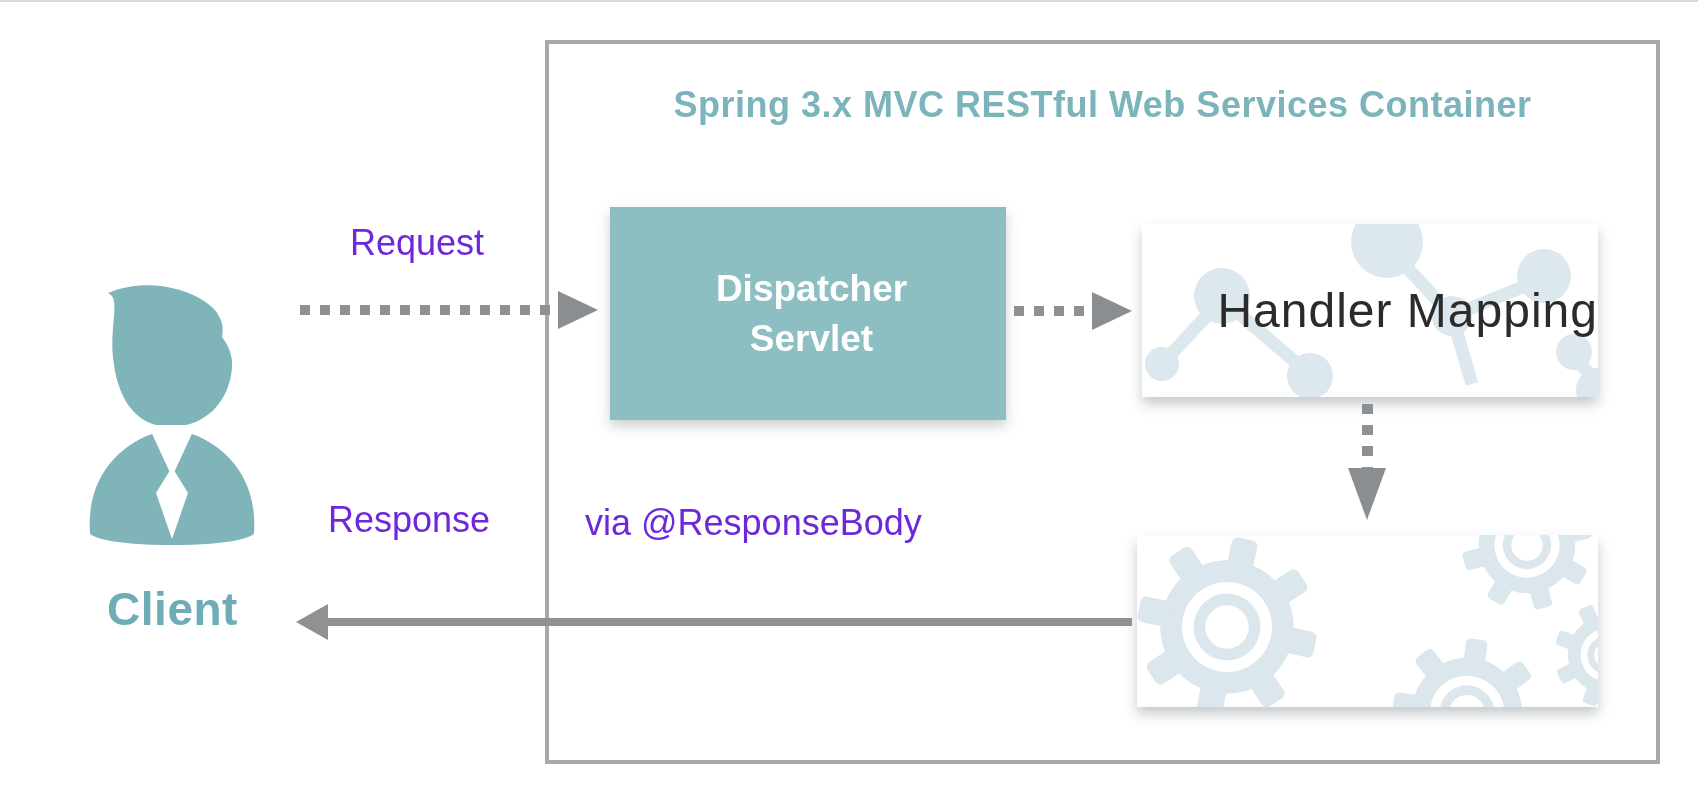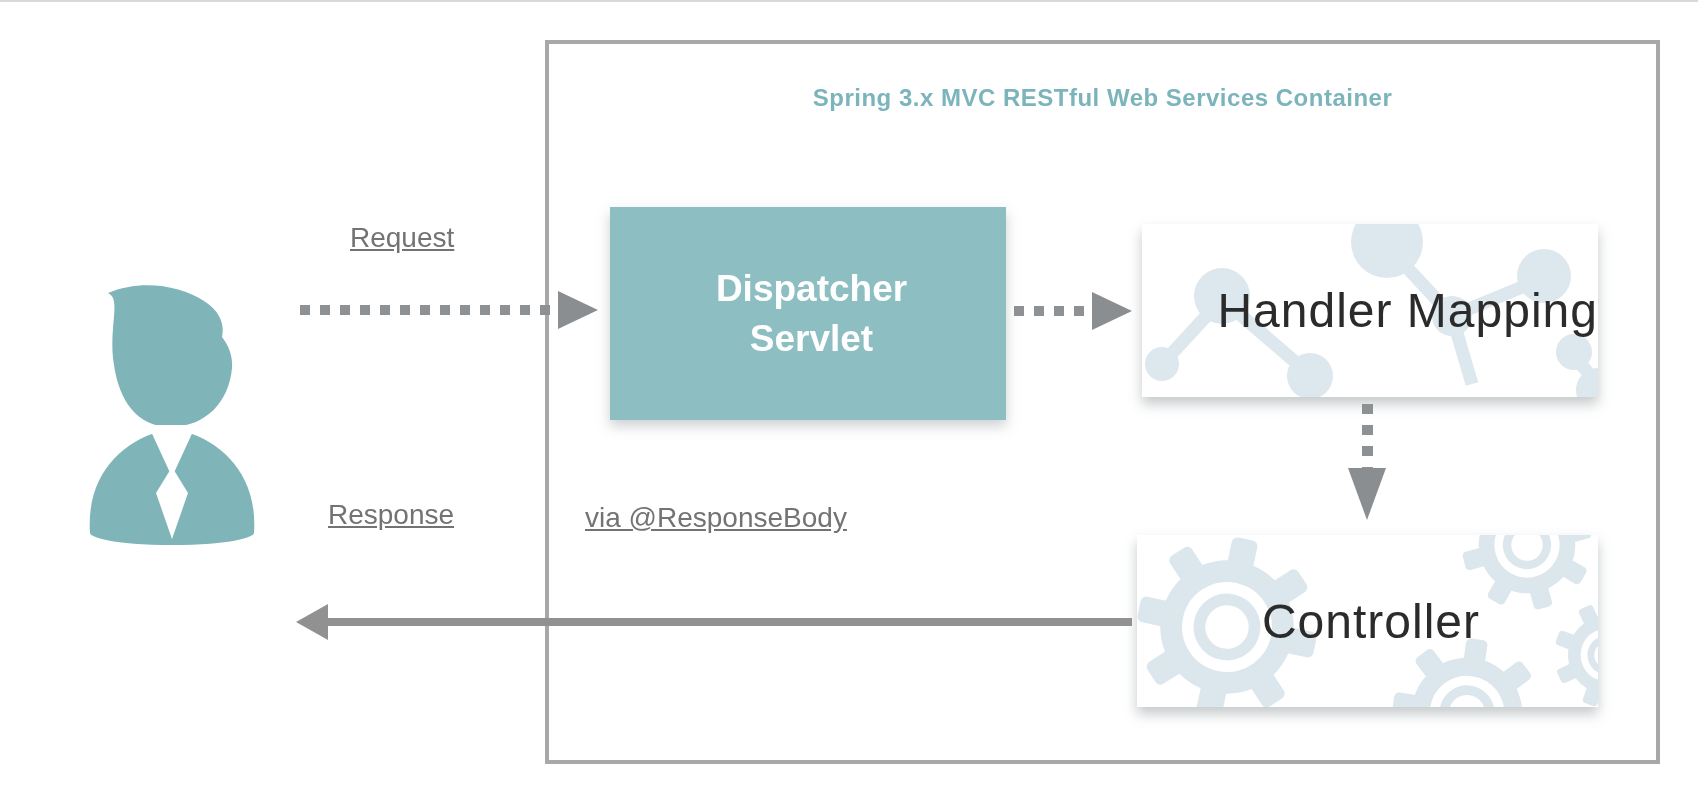--- a/index.html
+++ b/index.html
@@ -8,21 +8,21 @@
     font-family:"Liberation Sans","DejaVu Sans",sans-serif;
     border-top:2px solid #d9d9d9;box-sizing:border-box;
   }
   
   .container-box{
     position:absolute;left:545px;top:38px;width:1115px;height:724px;
     border:4px solid #a8a8aa;background:#ffffff;box-sizing:border-box;z-index:1;
   }
   .container-title{
     position:absolute;left:0;right:0;top:40px;text-align:center;
-    font-size:24px;font-weight:bold;letter-spacing:.5px;color:#7cb4bc;
+    font-size:36px;font-weight:bold;letter-spacing:.5px;color:#7cb4bc;
   }
   
   .node{position:absolute;display:flex;align-items:center;justify-content:center;box-sizing:border-box;z-index:3;padding-left:7px;}
   .node-dispatcher{
     left:610px;top:205px;width:396px;height:213px;background:#8dbec1;
     color:#ffffff;font-size:37px;font-weight:bold;text-align:center;line-height:1.35;
     white-space:pre-line;box-shadow:0 6px 12px rgba(110,120,125,.35);
   }
   .node-patterned{
     background:#ffffff;color:#2b2b2b;font-size:48px;font-weight:400;letter-spacing:1px;
@@ -32,21 +32,21 @@
   .node-controller{left:1137px;top:533px;width:461px;height:172px;}
   .node-patterned svg.bg{position:absolute;left:0;top:0;width:100%;height:100%;}
   .node-label{position:relative;z-index:2;}
   
   .client-icon{position:absolute;left:72px;top:258px;width:200px;height:300px;z-index:2;}
   .client-label{
     position:absolute;left:60px;top:580px;width:225px;text-align:center;
     font-size:46px;font-weight:bold;color:#6fadb6;z-index:2;letter-spacing:.5px;
   }
   
-  .edge-label{position:absolute;color:#737373;font-size:28px;z-index:4;text-decoration:underline;}
+  .edge-label{position:absolute;color:#6d28d9;font-size:36px;z-index:4;}
   .lbl-request{left:350px;top:220px;}
   .lbl-response{left:328px;top:497px;}
   .lbl-via{left:585px;top:500px;}
   
   .dotted-h{position:absolute;height:10px;z-index:5;
     background:repeating-linear-gradient(90deg,#8e9194 0 10px,transparent 10px 20px);}
   .dotted-v{position:absolute;width:10px;z-index:5;
     background:repeating-linear-gradient(180deg,#8e9194 0 10px,transparent 10px 21px);}
   .head-right{position:absolute;width:0;height:0;z-index:5;
     border-left:40px solid #8a8e91;border-top:19px solid transparent;border-bottom:19px solid transparent;}
@@ -75,20 +75,21 @@
       C 66 163 47 136 42 100 Z"></path>
     <path fill="#7fb5b9" d="M 18 268
       C 14 212 48 178 86 167
       L 100 186 L 114 167
       C 152 178 186 212 182 268
       C 182 272 160 280 100 280
       C 40 280 18 272 18 268 Z"></path>
     <path fill="#ffffff" d="M 76 160 L 100 212 L 124 160 Z"></path>
     <path fill="#ffffff" d="M 100 202 L 116 228 L 100 274 L 84 228 Z"></path>
   </svg>
+  <div class="client-label">Client</div>
 
   <div class="edge-label lbl-request">Request</div>
   <div class="dotted-h" style="left:300px;top:303px;width:258px;"></div>
   <div class="head-right" style="left:558px;top:289px;"></div>
 
   <div class="node node-dispatcher">
     <span class="node-label">Dispatcher
 Servlet</span>
   </div>
 
@@ -137,21 +138,20 @@
           </g>
           <circle r="27" fill="none" stroke="#ffffff" stroke-width="8"></circle>
           <circle r="15" fill="#ffffff"></circle>
         </g>
       </defs>
       <use href="#gear" transform="translate(90,92) scale(1.45) rotate(12)"></use>
       <use href="#gear" transform="translate(390,10) scale(1.05) rotate(30)"></use>
       <use href="#gear" transform="translate(330,178) scale(1.2) rotate(8)"></use>
       <use href="#gear" transform="translate(470,120) scale(0.85) rotate(20)"></use>
     </svg>
-    <span class="node-label">Controller</span>
   </div>
 
   <div class="edge-label lbl-via">via @ResponseBody</div>
   <div class="edge-label lbl-response">Response</div>
   <div class="solid-h" style="left:324px;top:616px;width:808px;"></div>
   <div class="head-left" style="left:296px;top:602px;"></div>
 
 </div>
 
 </body></html>

